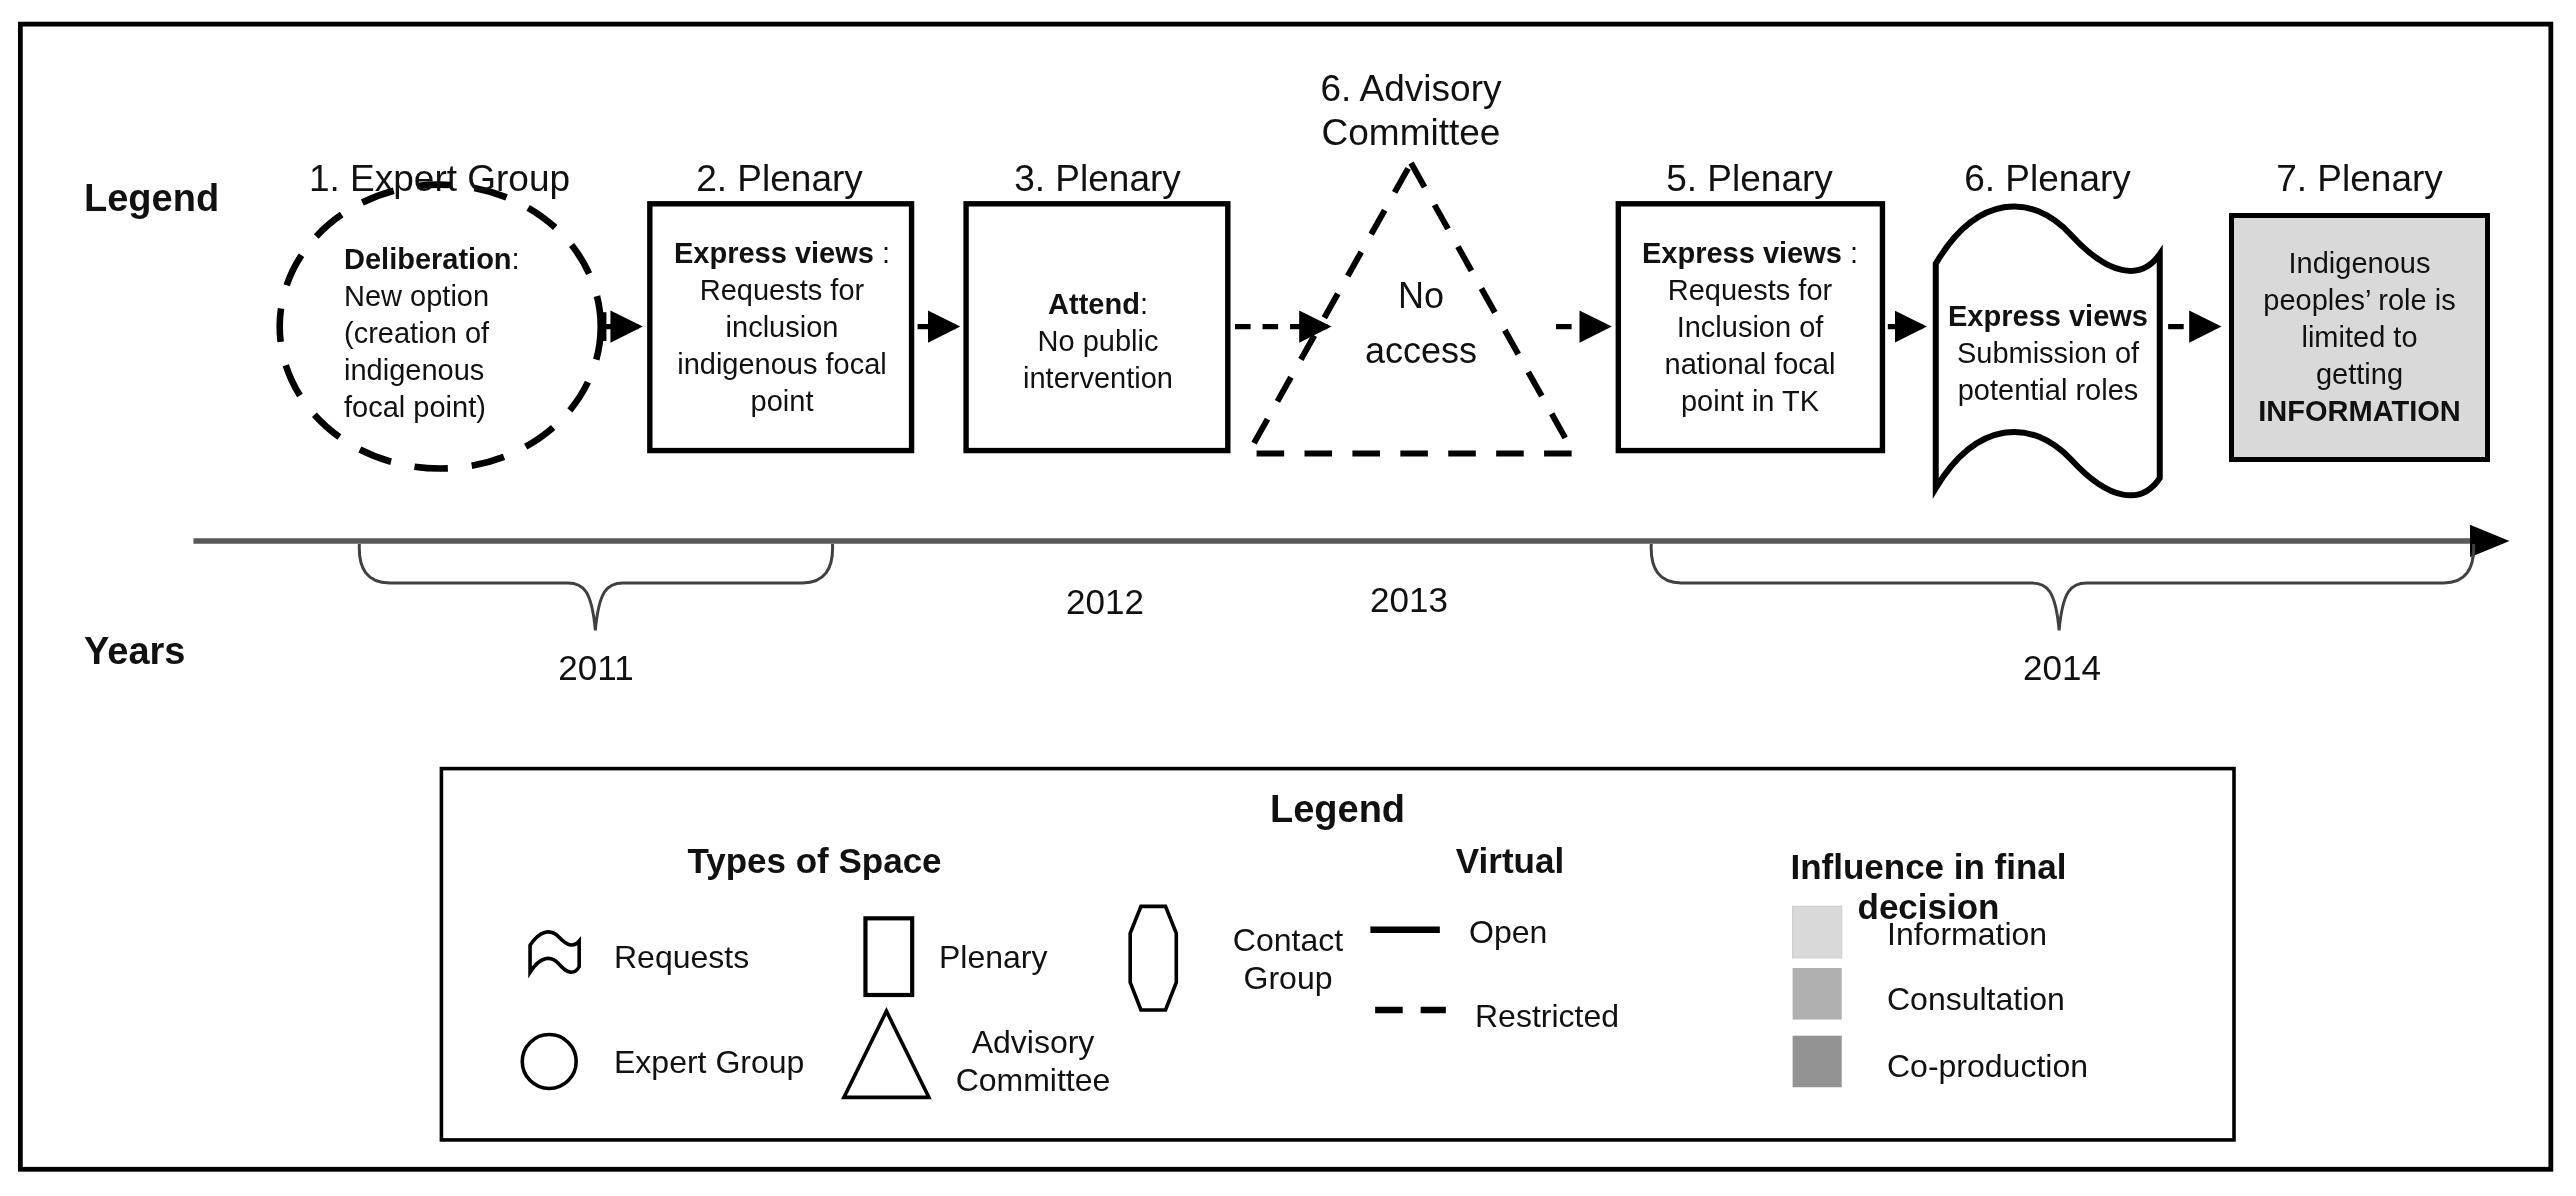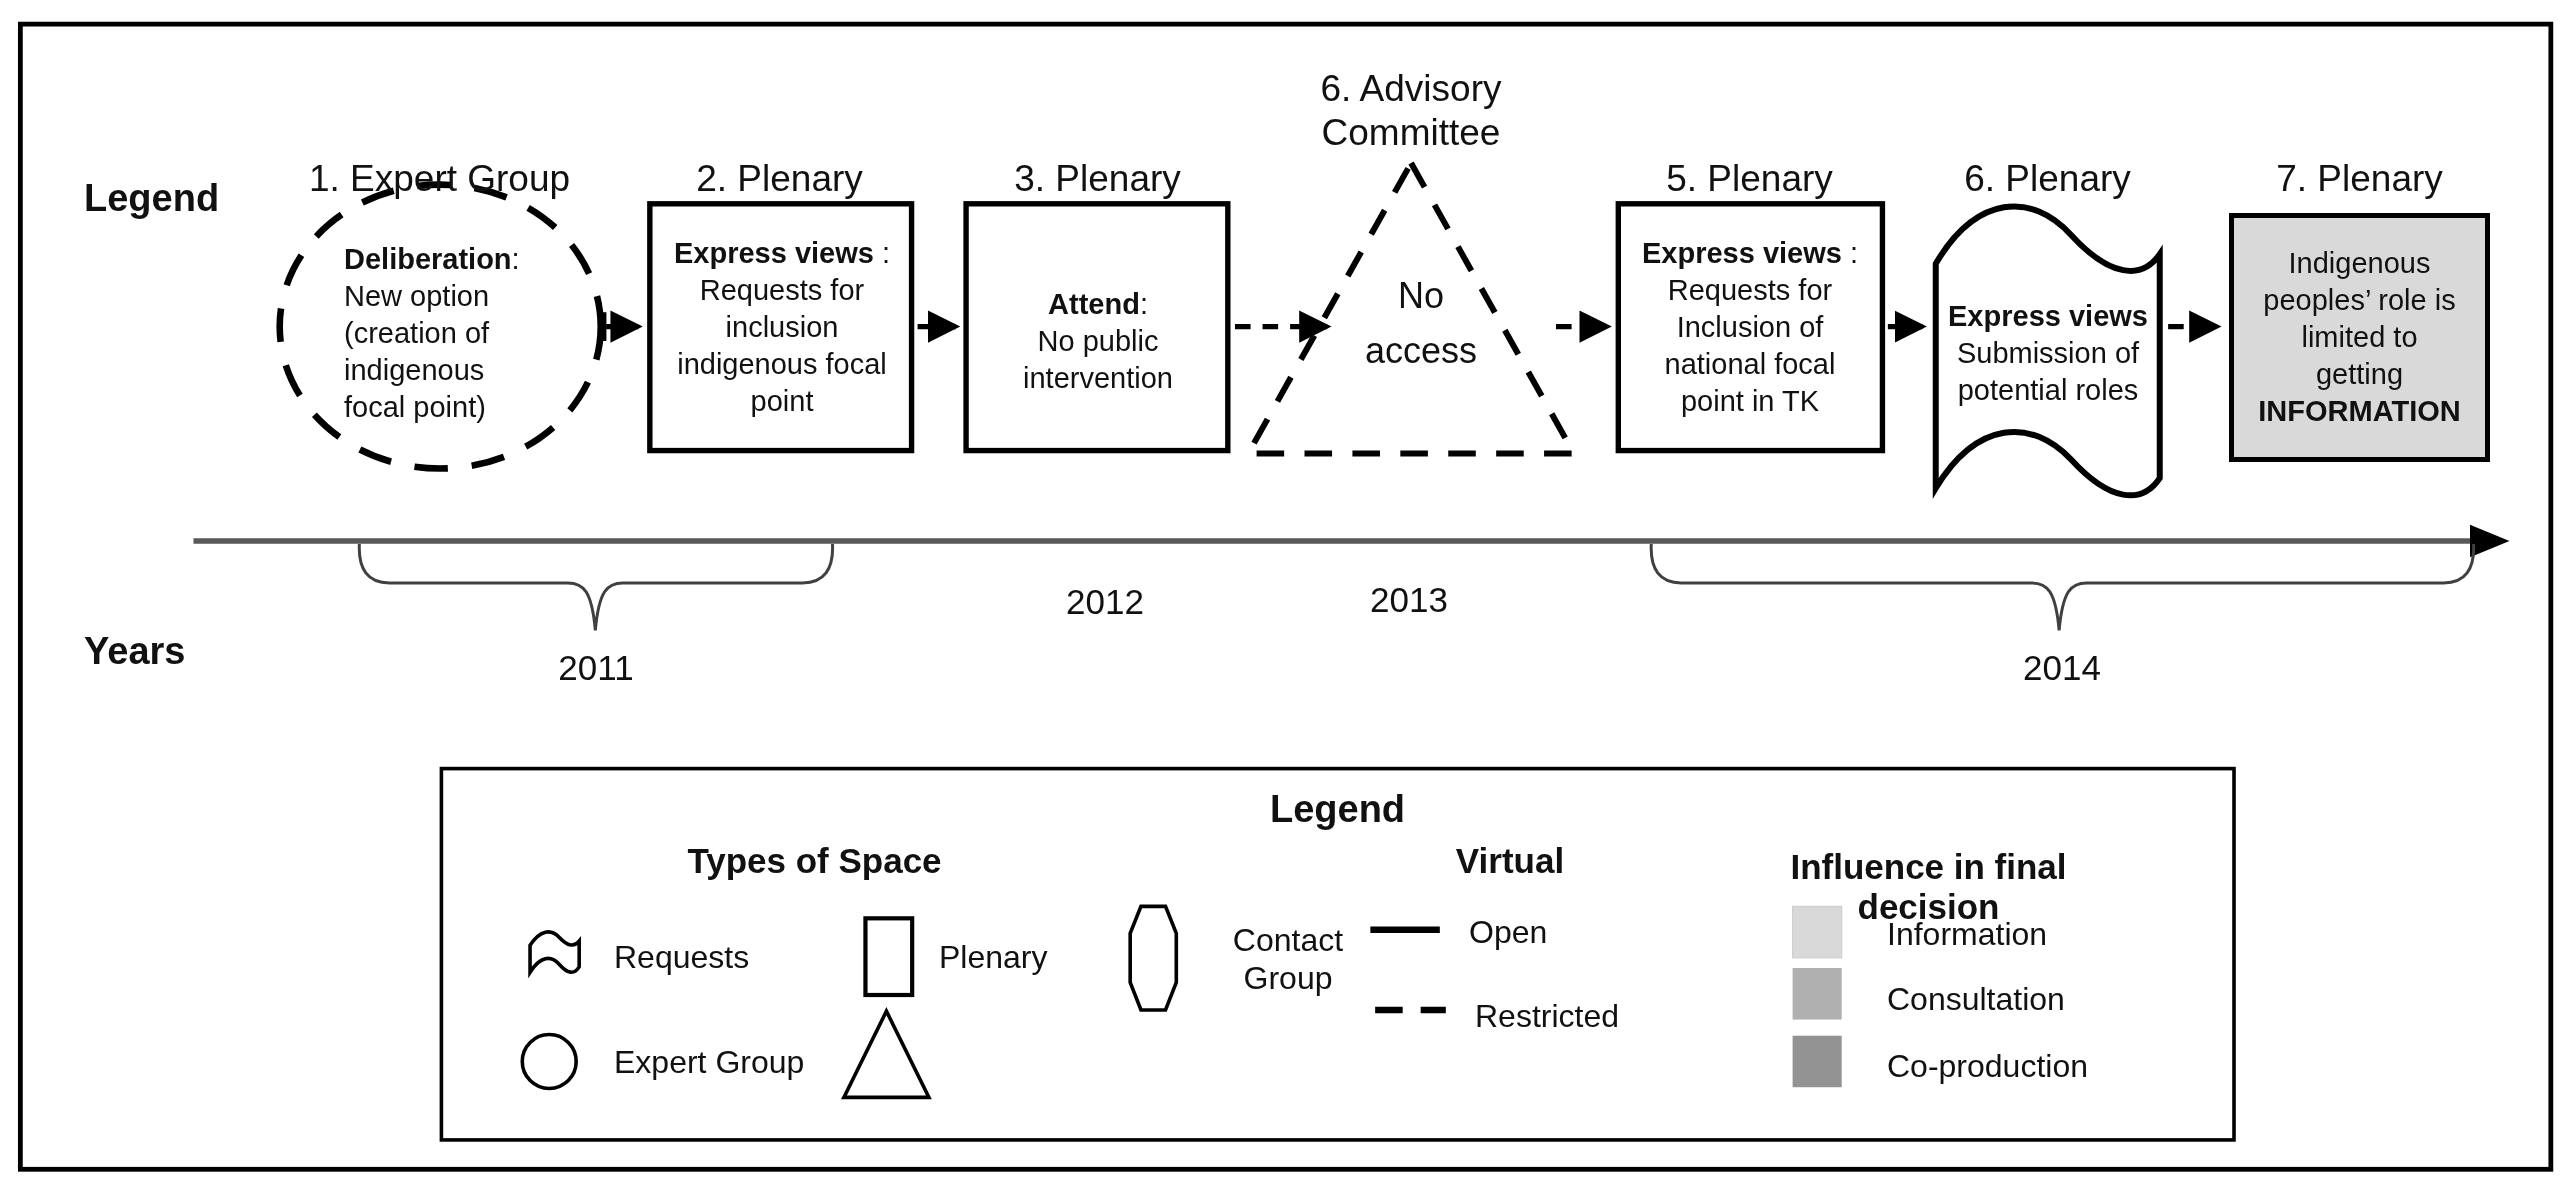--- a/index.html
+++ b/index.html
@@ -130,20 +130,21 @@
   <div class="abs" style="left:441px;top:788px;width:1793px;text-align:center;font-size:38px;font-weight:bold;">Legend</div>
 
   <div class="abs lg-heading" style="left:659px;top:841px;width:311px;">Types of Space</div>
   <div class="abs lg-heading" style="left:1396px;top:841px;width:228px;">Virtual</div>
   <div class="abs lg-heading" style="left:1719px;top:847px;width:419px;">Influence in final decision</div>
 
   <div class="abs lg-label" style="left:614px;top:938px;">Requests</div>
   <div class="abs lg-label" style="left:939px;top:938px;">Plenary</div>
   <div class="abs lg-label" style="left:1213px;top:921px;width:150px;text-align:center;">Contact Group</div>
   <div class="abs lg-label" style="left:614px;top:1043px;">Expert Group</div>
+  <div class="abs lg-label" style="left:934px;top:1023px;width:198px;text-align:center;">Advisory Committee</div>
 
   <div class="abs lg-label" style="left:1469px;top:913px;">Open</div>
   <div class="abs lg-label" style="left:1475px;top:997px;">Restricted</div>
 
   <div class="abs lg-label" style="left:1887px;top:915px;">Information</div>
   <div class="abs lg-label" style="left:1887px;top:980px;">Consultation</div>
   <div class="abs lg-label" style="left:1887px;top:1047px;">Co-production</div>
 
 </div>
 

